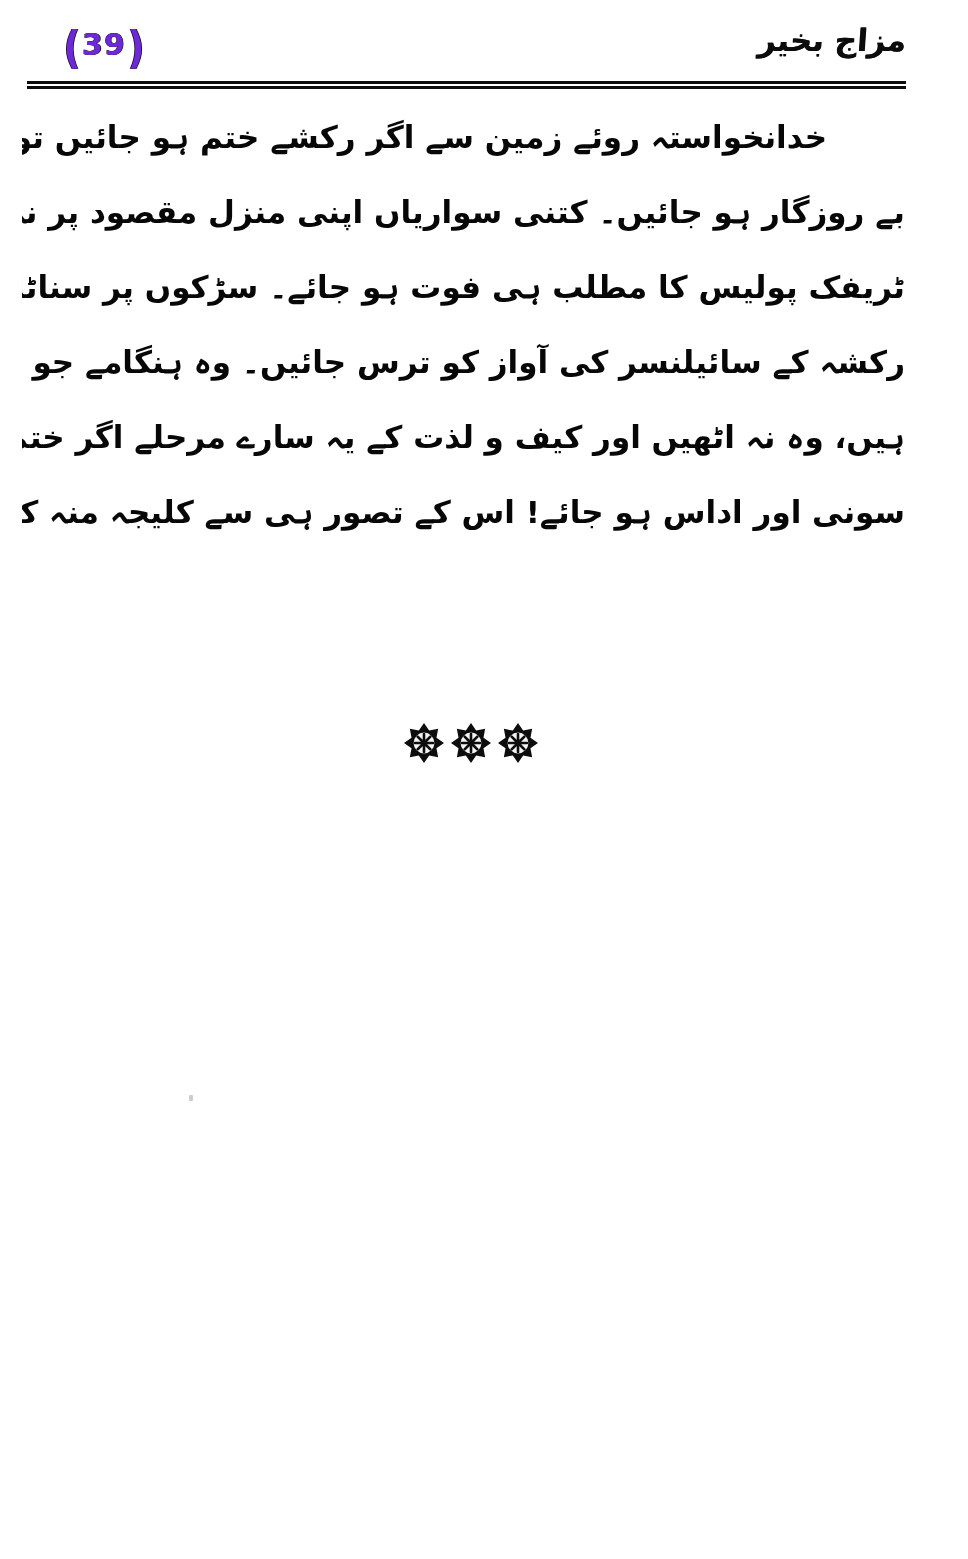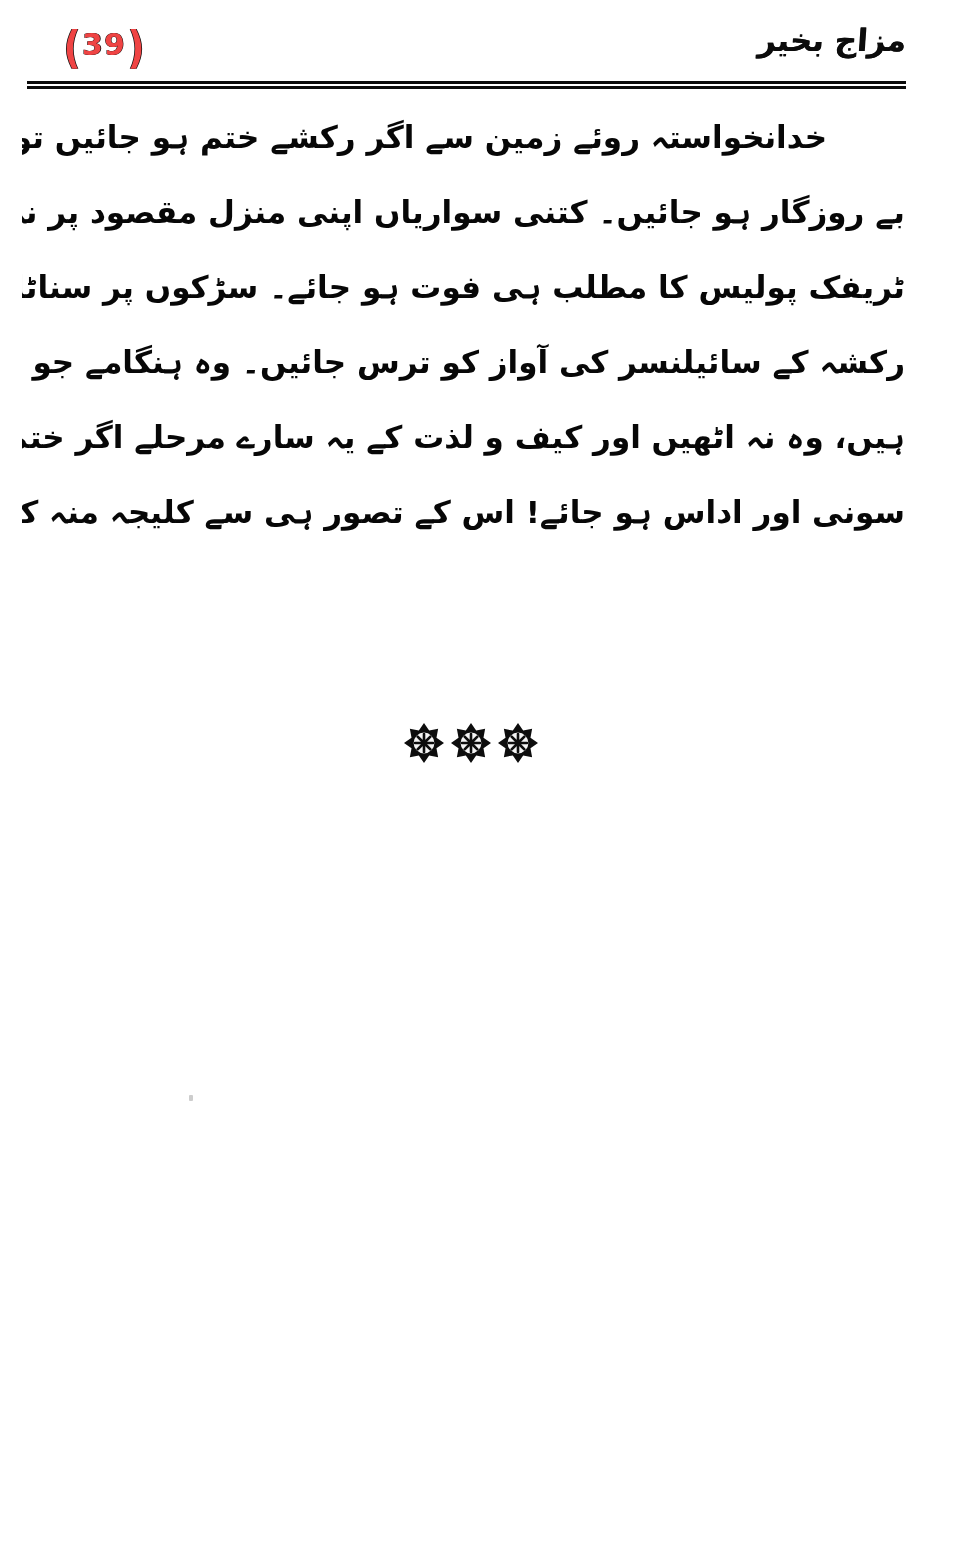--- a/index.html
+++ b/index.html
@@ -9,21 +9,21 @@
     font-family:"DejaVu Sans", sans-serif;
     position:relative;
     overflow:hidden;
     color:#0f0f0f;
   }
   .page{position:absolute;inset:0;background:#ffffff;}
 
   
   .page-number{
     position:absolute;left:62px;top:26px;
-    font-weight:bold;color:#ef4444;
+    font-weight:bold;color:#6d28d9;
     white-space:nowrap;
   }
   .page-number .num{
     font-size:30px;
     letter-spacing:1px;
     text-shadow:0.6px 0 0 #0c0c0c,-0.6px 0 0 #0c0c0c;
     vertical-align:2px;
   }
   .page-number .paren{
     display:inline-block;

